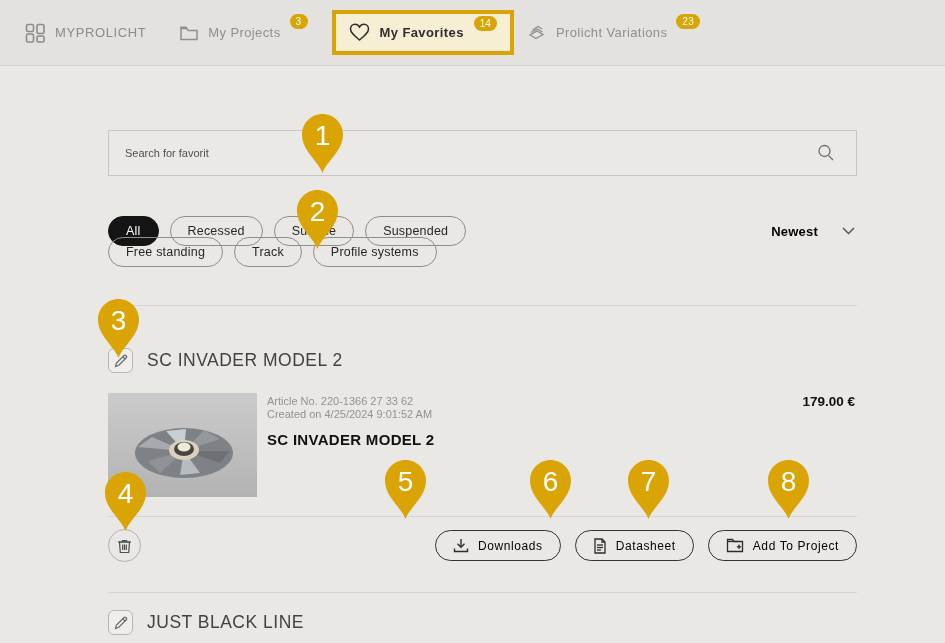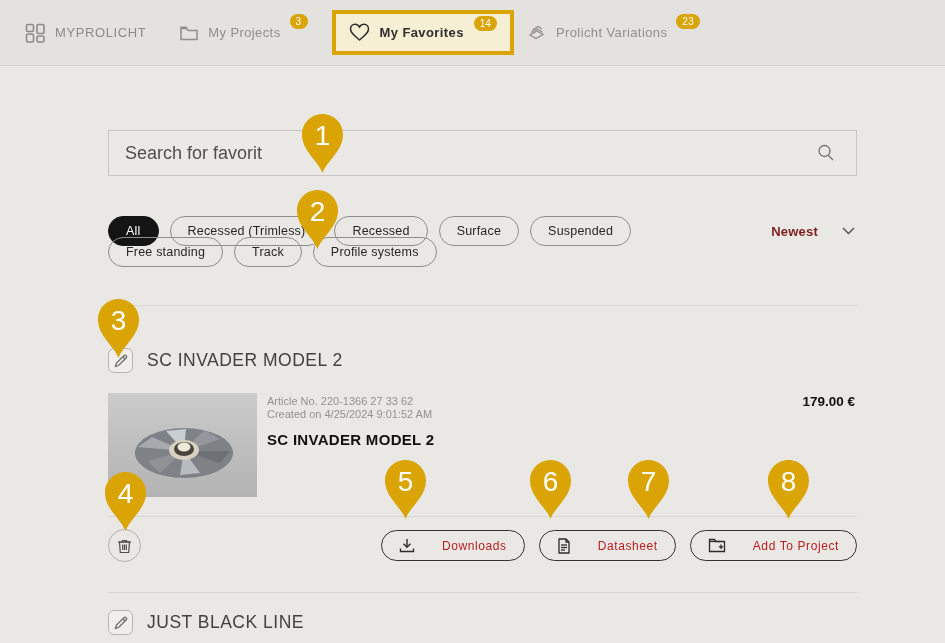--- a/index.html
+++ b/index.html
@@ -27,36 +27,36 @@
   .fav-box { gap:10px;justify-content:center; }
   .icon { flex:0 0 auto; display:inline-flex; }
 
   
   .container { position:absolute; left:108px; width:749px; top:66px; height:577px; }
 
   .searchbox { position:absolute; left:0; top:64px; width:749px; height:46px;
                border:1px solid #c8c6c3; background:#ebe9e6; display:flex;
                align-items:center; }
   .searchbox input { flex:1; border:none; background:transparent; outline:none;
-                     font-family:"Liberation Sans", sans-serif; font-size:18px;
+                     font-family:"Liberation Sans", sans-serif; font-size:11px;
                      color:#b91c1c; padding-left:16px; }
   .searchbox input::placeholder { color:#4f4f4f; opacity:1; }
   .search-ico { margin-right:20px; color:#6f6f6f; }
 
   .chips-row1 { position:absolute; left:0; top:150px; display:flex; gap:11px; }
   .chips-row2 { position:absolute; left:0; top:171px; display:flex; gap:11px; }
   .chip { height:30px; display:flex; align-items:center; padding:0 17px;
           border:1px solid #8f8d8a; border-radius:16px; font-size:12.5px;
           color:#262626; letter-spacing:.2px; background:transparent; cursor:pointer;
           white-space:nowrap; }
   .chip--active { background:#141414; color:#fff; border-color:#141414; }
 
   .sort { position:absolute; right:2px; top:150px; height:30px; display:flex;
           align-items:center; gap:24px; cursor:pointer; }
-  .sort .lbl { font-weight:bold; font-size:13px; color:#7f1d1d; letter-spacing:.2px; }
+  .sort .lbl { font-weight:bold; font-size:13px; color:#000000; letter-spacing:.2px; }
   .sort .chev { color:#555; }
 
   .divider { position:absolute; left:0; width:749px; height:1px; background:#d8d6d3; }
   .div1 { top:239px; } .div2 { top:450px; } .div3 { top:526px; }
 
   .section-head { position:absolute; left:0; display:flex; align-items:center; gap:14px; }
   .sh1 { top:282px; } .sh2 { top:544px; }
   .pencil-btn { width:25px; height:25px; border:1px solid #b7b5b2; border-radius:6px;
                 background:rgba(255,255,255,.25); display:flex; align-items:center;
                 justify-content:center; color:#6d6d6d; cursor:pointer; }
@@ -74,23 +74,23 @@
   .spec-row .sv { color:#2e2e2e; font-weight:bold; }
   .price { position:absolute; right:2px; top:328px; font-size:13.5px; font-weight:bold;
            color:#101010; }
 
   .actions { position:absolute; left:0; right:0; top:463px; height:33px; }
   .trash-btn { position:absolute; left:0; top:0; width:33px; height:33px;
                border:1px solid #b2b0ad; border-radius:50%; background:transparent;
                display:flex; align-items:center; justify-content:center; color:#4e4e4e;
                cursor:pointer; }
   .btn-group { position:absolute; right:0; top:1px; display:flex; gap:14px; }
-  .pill-btn { height:31px; display:flex; align-items:center; gap:27px; padding:0 17px;
+  .pill-btn { height:31px; display:flex; align-items:center; gap:9px; padding:0 17px;
               border:1.5px solid #333; border-radius:17px; background:transparent;
-              font-family:"Liberation Sans", sans-serif; font-size:12px; color:#b91c1c;
+              font-family:"Liberation Sans", sans-serif; font-size:12px; color:#000000;
               letter-spacing:.6px; cursor:pointer; white-space:nowrap; }
   .pill-btn .icon { color:#2c2c2c; }
 
   
   .pin { position:absolute; width:45px; height:62px; z-index:10; }
   .pin svg { position:absolute; left:0; top:0; }
   .pin span { position:absolute; left:0; top:3px; width:45px; height:42px;
               display:flex; align-items:center; justify-content:center;
               color:#fff; font-size:28px; font-weight:400; }
   .p1{left:300px;top:112px} .p2{left:295px;top:188px} .p3{left:96px;top:297px}
@@ -154,21 +154,20 @@
     <span class="search-ico icon">
       <svg width="20" height="20" viewBox="0 0 20 20" fill="none" stroke="#6f6f6f" stroke-width="1.3">
         <circle cx="8.5" cy="8" r="5.5"></circle>
         <line x1="12.5" y1="12.5" x2="17" y2="17"></line>
       </svg>
     </span>
   </div>
 
   <div class="chips-row1">
     <div class="chip chip--active">All</div>
-    <div class="chip">Recessed (Trimless)</div>
     <div class="chip">Recessed</div>
     <div class="chip">Surface</div>
     <div class="chip">Suspended</div>
   </div>
   <div class="chips-row2">
     <div class="chip">Free standing</div>
     <div class="chip">Track</div>
     <div class="chip">Profile systems</div>
   </div>
 

